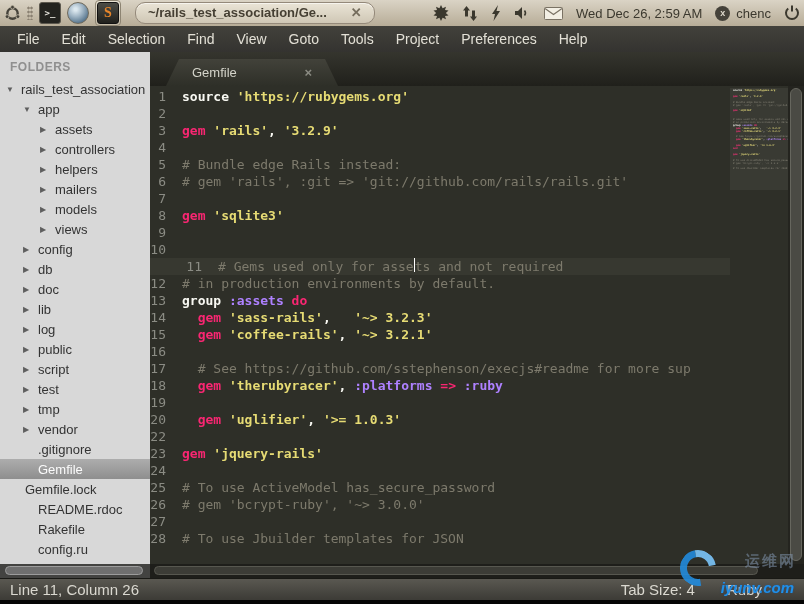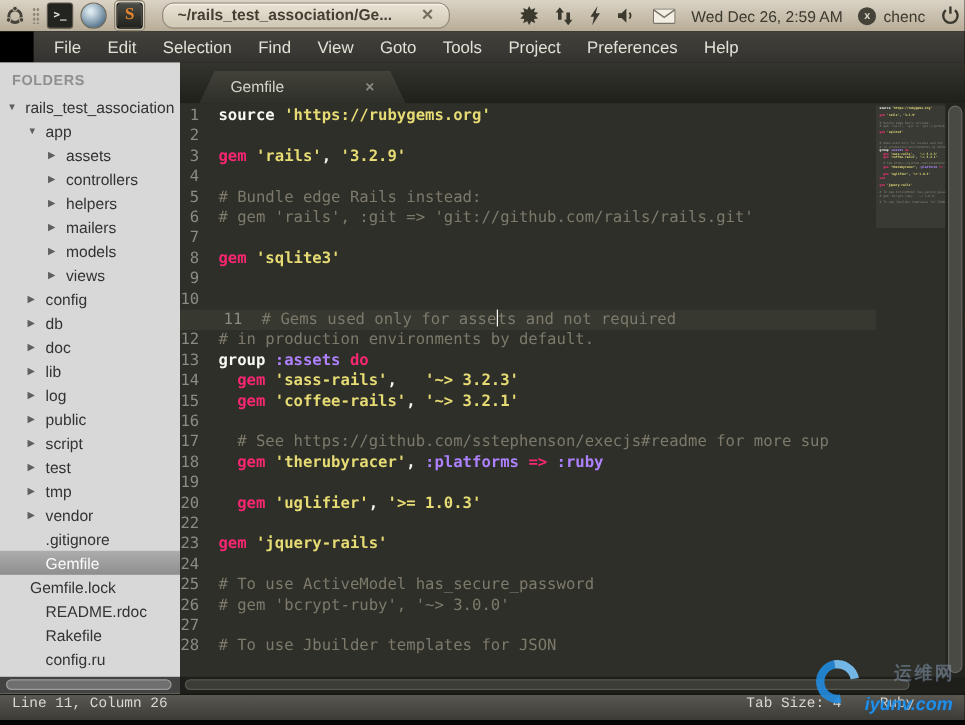--- a/index.html
+++ b/index.html
@@ -43,21 +43,21 @@
   .clock { white-space:nowrap; }
   .user-menu { display:flex; align-items:center; gap:6px; }
   .user-badge { width:15px; height:15px; border-radius:50%; background:#45423a; color:#ded9cc;
     font-size:9px; line-height:15px; text-align:center; font-weight:bold; }
   .p-icon { display:block; }
 
   
   .menu-bar {
     height:26px; background:linear-gradient(#42413b,#343330);
     display:flex; align-items:center; padding-left:6px;
-    color:#e3e0d6; font-size:14px;margin-left:28px;
+    color:#e3e0d6; font-size:14px;
   }
   .menu-item { padding:3px 11px; }
 
   
   .main { display:flex; height:526px; background:#2e2f28; }
 
   
   .sidebar { width:150px; background:#d8d8d8; display:flex; flex-direction:column;justify-content:flex-end; }
   .folders-header { color:#8f8f8f; font-weight:bold; font-size:12px; letter-spacing:.5px;
     padding:8px 0 5px 10px; }
@@ -105,22 +105,22 @@
   .vscroll { position:absolute; top:0; bottom:0; right:0; width:16px; background:#24241f; }
   .vthumb { position:absolute; top:2px; bottom:3px; left:2px; right:2px; border-radius:7px;
     background:#4a4a44; border:1px solid #66665e; }
 
   .editor-hscroll { height:14px; background:#1e1e1a; position:relative; flex:none; }
   .editor-hscroll .thumb { position:absolute; left:4px; right:46px; top:2px; height:9px;
     border-radius:5px; background:#3c3c36; border:1px solid #57574f; }
 
   
   .status-bar { height:22px; background:linear-gradient(#5a5851,#3c3b36);
-    border-top:1px solid #191915; display:flex; 
-    color:#dad8d0; font-size:12px; padding:0 10px;font-family:Liberation Mono, monospace; }
+    border-top:1px solid #191915; display:flex; align-items:center;
+    color:#dad8d0; font-size:15px; padding:0 10px; }
   .st-tabsize { margin-left:auto; }
   .st-syntax { margin-left:32px; margin-right:32px; }
   .bottom-strip { height:4px; background:#050505; }
 
   
   .watermark { position:absolute; right:6px; bottom:2px; width:122px; height:54px;
     pointer-events:none; }
   .wm-ring { position:absolute; left:4px; top:2px; width:36px; height:36px; border-radius:50%;
     border:7px solid rgba(34,140,222,.9); border-top-color:rgba(120,190,240,.95);
     border-right-color:transparent; transform:rotate(35deg); }

